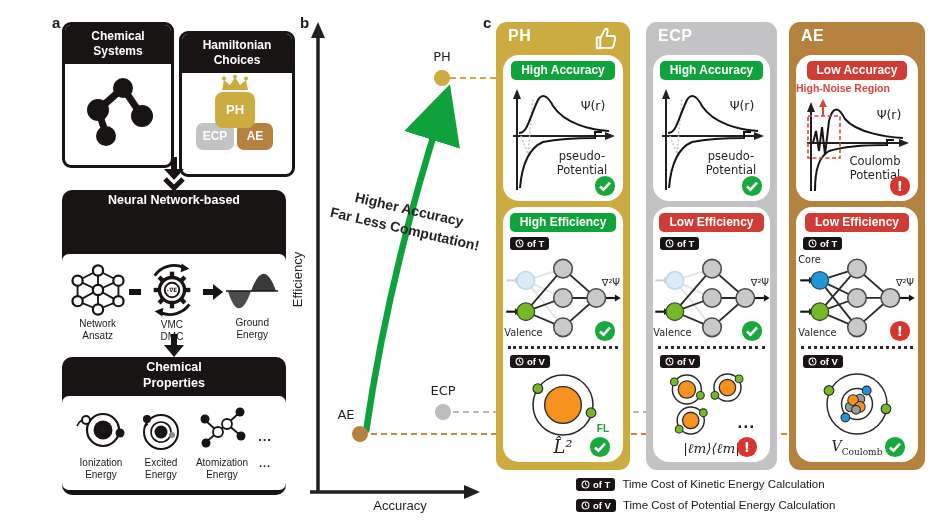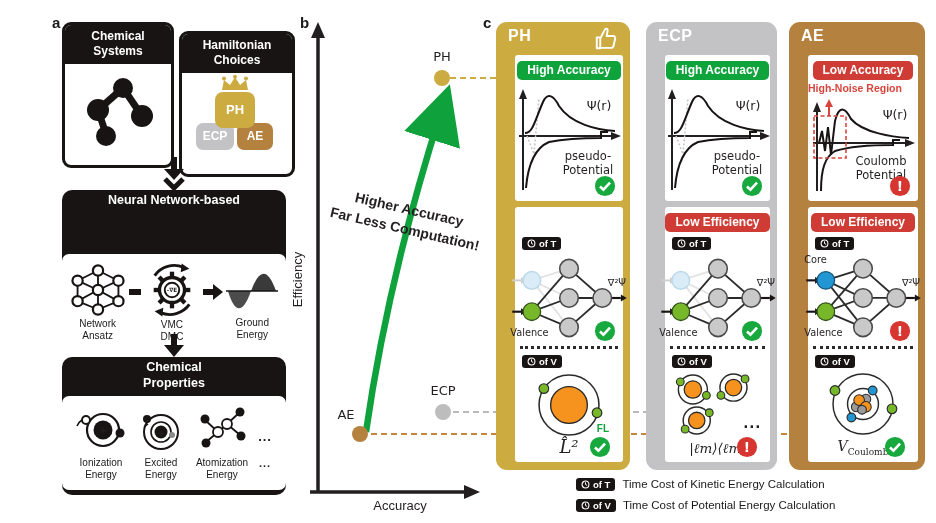--- a/index.html
+++ b/index.html
@@ -23,21 +23,21 @@
 
   
   .rot-ann{position:absolute;left:318px;top:199px;width:178px;text-align:center;
            font-weight:bold;font-size:14px;line-height:1.45;color:#231f20;
            transform:rotate(13deg);z-index:1;}
   .axis-label{position:absolute;font-size:13px;color:#231f20;text-align:center;}
 
   
   .col{position:absolute;top:22px;height:448px;border-radius:11px;z-index:2;}
   .col-name{position:absolute;left:12px;top:5px;color:#fff;font-weight:bold;font-size:16px;letter-spacing:.5px;}
-  .card{position:absolute;left:19px;right:7px;background:#fff;border-radius:3px;}
+  .card{position:absolute;left:7px;right:7px;background:#fff;border-radius:16px;}
   .card1{top:33px;height:146px;}
   .card2{top:185px;height:255px;display:flex;flex-direction:column;}
   .sec-t{position:relative;height:139px;}
   .sec-v{position:relative;flex:1;border-top:3px dotted #2b2b2b;margin:0 5px;}
   .badge{display:block;width:fit-content;margin:6px auto 0;padding:2px 10px 3px;border-radius:5px;
          color:#fff;font-weight:bold;font-size:12px;}
   .badge.green{background:#0fa33c;}
   .badge.red{background:#cf3c35;}
   .noise{position:absolute;left:0;right:0;top:27px;text-align:left;color:#d8453c;font-weight:bold;font-size:10.5px;}
   .clockbadge{position:absolute;display:inline-flex;align-items:center;gap:3px;background:#191414;color:#fff;
@@ -316,20 +316,21 @@
         <text class="svgtxt" x="77" y="90" text-anchor="middle" font-size="11.5">Potential</text>
       </svg>
       <svg class="status" viewBox="0 0 24 24">
         <circle cx="12" cy="12" r="11" fill="#17a83e"></circle>
         <path d="M6.5,12.5 L10.3,16 L17.5,8.3" fill="none" stroke="#fff" stroke-width="2.8"></path>
       </svg>
     </div>
 
     <div class="card card2">
       <div class="sec-t">
+        <span class="badge green">High Efficiency</span>
         <span class="clockbadge" style="left:7px;top:30px;">
           <svg width="9" height="9" viewBox="0 0 10 10">
               <circle cx="5" cy="5" r="3.8" fill="none" stroke="#fff" stroke-width="1.2"></circle>
               <path d="M5,2.6 V5 L6.8,6" fill="none" stroke="#fff" stroke-width="1.1"></path>
             </svg>
           <span>of T</span>
         </span>
         <svg class="plot-svg" style="top:46px;" width="122" height="90" viewBox="0 0 124 92">
           <g stroke="#e3e3e3" stroke-width="1.8">
             <line x1="24" y1="28" x2="62" y2="16"></line>

